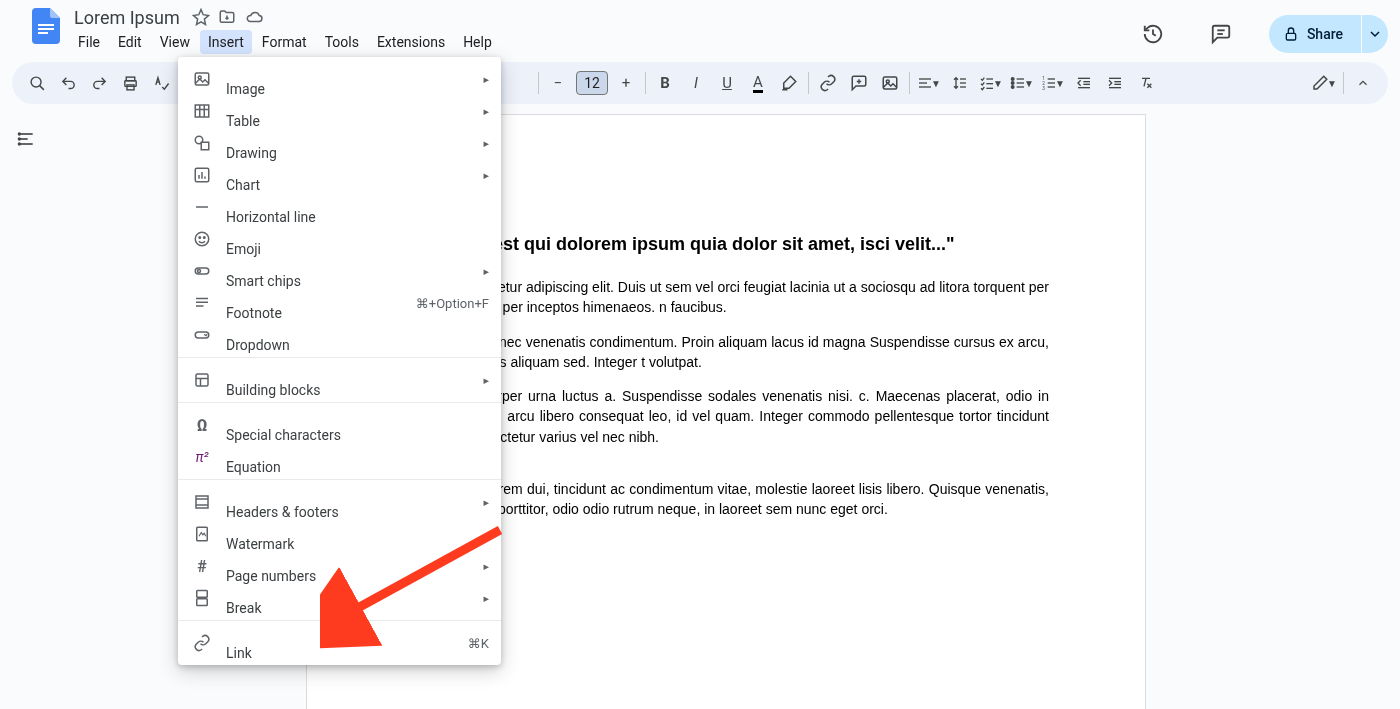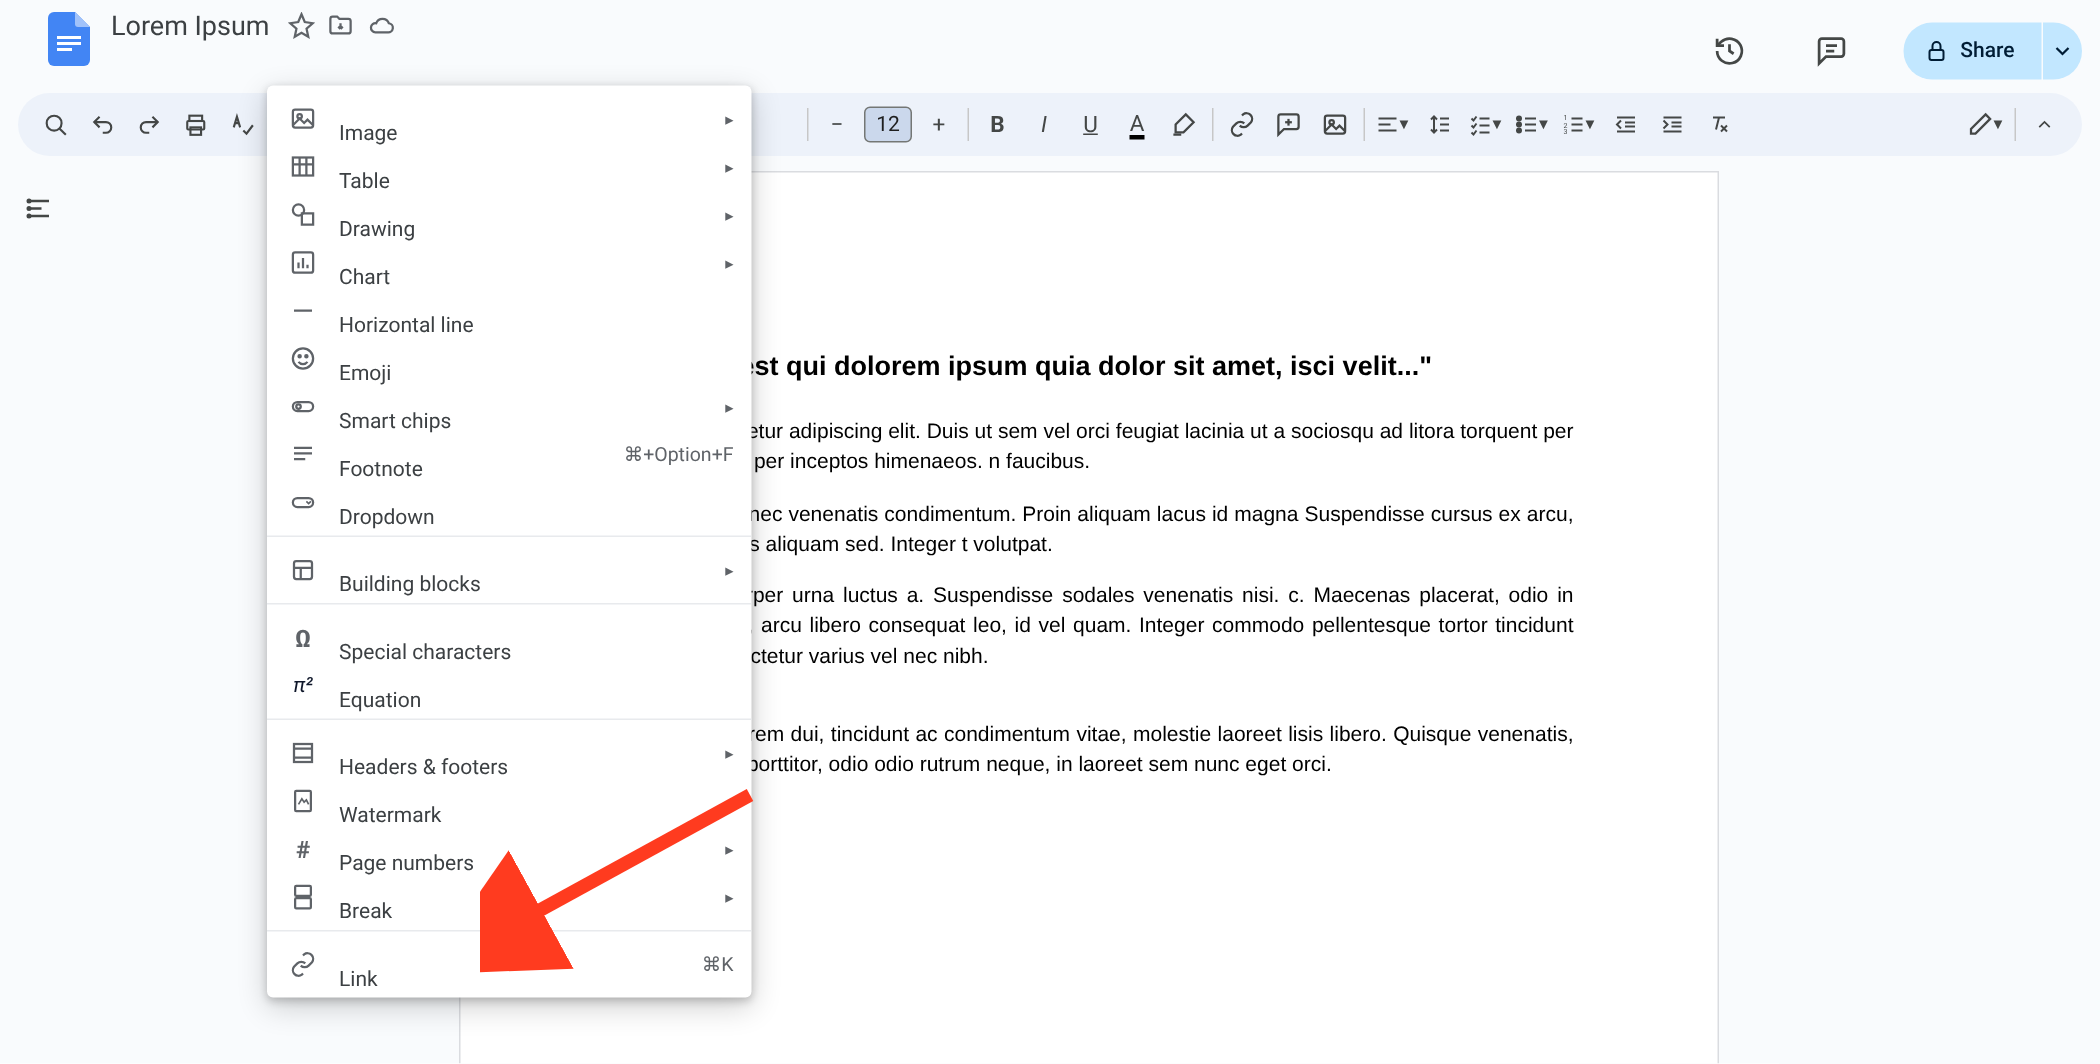--- a/index.html
+++ b/index.html
@@ -147,20 +147,30 @@
             <path d="M3 6a2 2 0 0 1 2-2h4l2 2h8a2 2 0 0 1 2 2v9a2 2 0 0 1-2 2H5a2 2 0 0 1-2-2V6z"></path>
             <path d="M12 10v5m0 0l-2-2m2 2l2-2"></path>
           </svg>
         </span>
       <span class="title-icon">
           <svg width="20" height="18" viewBox="0 0 24 24" fill="none" stroke="#5f6368" stroke-width="2">
             <path d="M18 18H7a4 4 0 1 1 .7-7.95A6 6 0 0 1 19 10a4 4 0 0 1-1 8z"></path>
           </svg>
         </span>
     </div>
+    <div class="menubar">
+      <span class="menubar-item">File</span>
+      <span class="menubar-item">Edit</span>
+      <span class="menubar-item">View</span>
+      <span class="menubar-item active">Insert</span>
+      <span class="menubar-item">Format</span>
+      <span class="menubar-item">Tools</span>
+      <span class="menubar-item">Extensions</span>
+      <span class="menubar-item">Help</span>
+    </div>
   </div>
   <div class="header-actions">
     <div class="icon-btn">
         <svg width="22" height="22" viewBox="0 0 24 24" fill="none" stroke="#444746" stroke-width="2">
           <path d="M3 12a9 9 0 1 0 3-6.7L3 8"></path>
           <path d="M3 3v5h5"></path>
           <path d="M12 7v5l3 2"></path>
         </svg>
       </div>
     <div class="icon-btn">
@@ -501,21 +511,21 @@
     </div>
     <div class="dd-divider"></div>
     <div class="dd-item">
       <span class="dd-icon">
         <span style="font-size:16px;color:#5f6368;font-weight:bold">Ω</span>
       </span>
       <span class="dd-label">Special characters</span>
     </div>
     <div class="dd-item">
       <span class="dd-icon">
-        <span style="font-size:14px;color:#0f172a;font-style:italic">π²</span>
+        <span style="font-size:14px;color:#701a75;font-style:italic">π²</span>
       </span>
       <span class="dd-label">Equation</span>
     </div>
     <div class="dd-divider"></div>
     <div class="dd-item">
       <span class="dd-icon">
         <svg width="18" height="18" viewBox="0 0 24 24" fill="none" stroke="#5f6368" stroke-width="2">
           <rect x="4" y="4" width="16" height="16"></rect>
           <line x1="4" y1="8" x2="20" y2="8"></line>
           <line x1="4" y1="16" x2="20" y2="16"></line>

